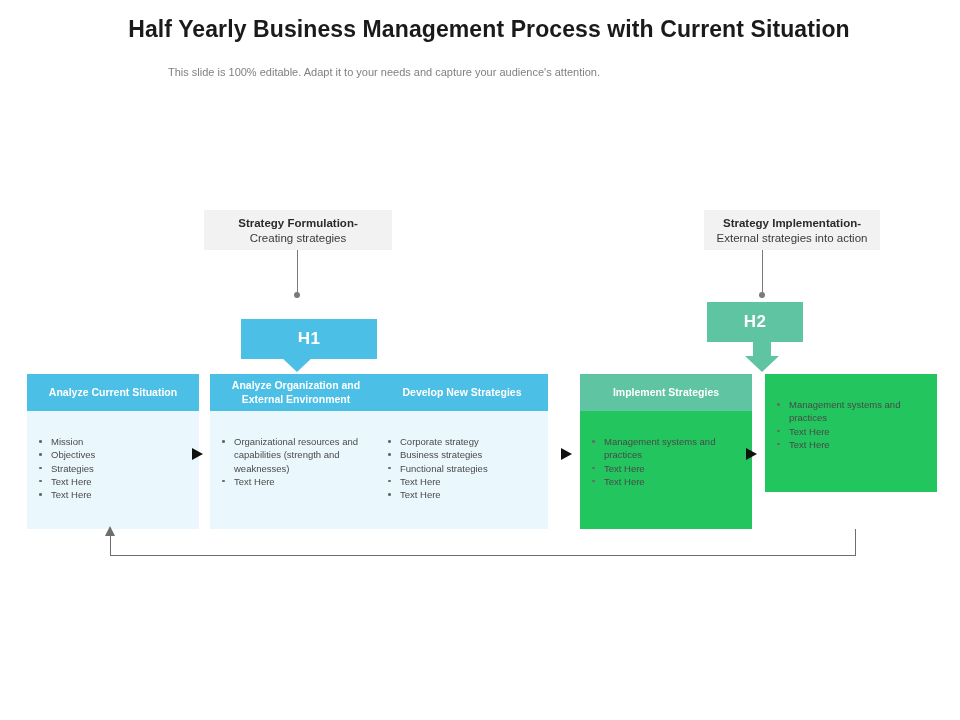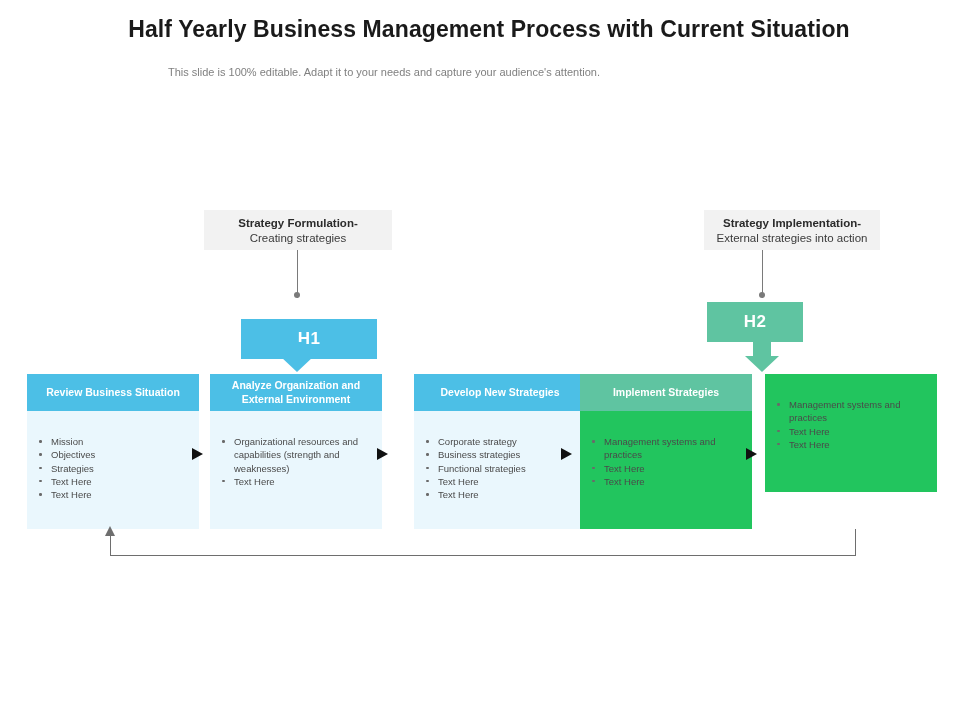--- a/index.html
+++ b/index.html
@@ -173,21 +173,21 @@
     border-radius: 50%;
   }
 
   .theme-blue .card-header { background: #4cbfe6; }
   .theme-blue .card-body   { background: #eaf7fd; }
   .theme-green .card-header { background: #5fc4a1; }
   .theme-green .card-body   { background: #22c55e; }
 
   #card-1 { left: 27px; }
   #card-2 { left: 210px; }
-  #card-3 { left: 414px; }
+  #card-3 { left: 376px; }
   #card-4 { left: 580px; }
   #card-5 { left: 765px; }
 
   
   .step-arrow {
     position: absolute;
     top: 448px;
     width: 0;
     height: 0;
     border-top: 6px solid transparent;
@@ -241,21 +241,21 @@
   <span class="head"></span>
 </div>
 
 <div class="badge" id="badge-h2">H2</div>
 <div class="badge-arrow" id="badge-arrow-2">
   <span class="stem"></span>
   <span class="head"></span>
 </div>
 
 <div class="card theme-blue" id="card-1">
-  <div class="card-header">Review Business Situation</div>
+  <div class="card-header">Analyze Current Situation</div>
   <div class="card-body">
     <ul class="bullet-list">
       <li>Mission</li>
       <li>Objectives</li>
       <li>Strategies</li>
       <li>Text Here</li>
       <li>Text Here</li>
     </ul>
   </div>
 </div>

